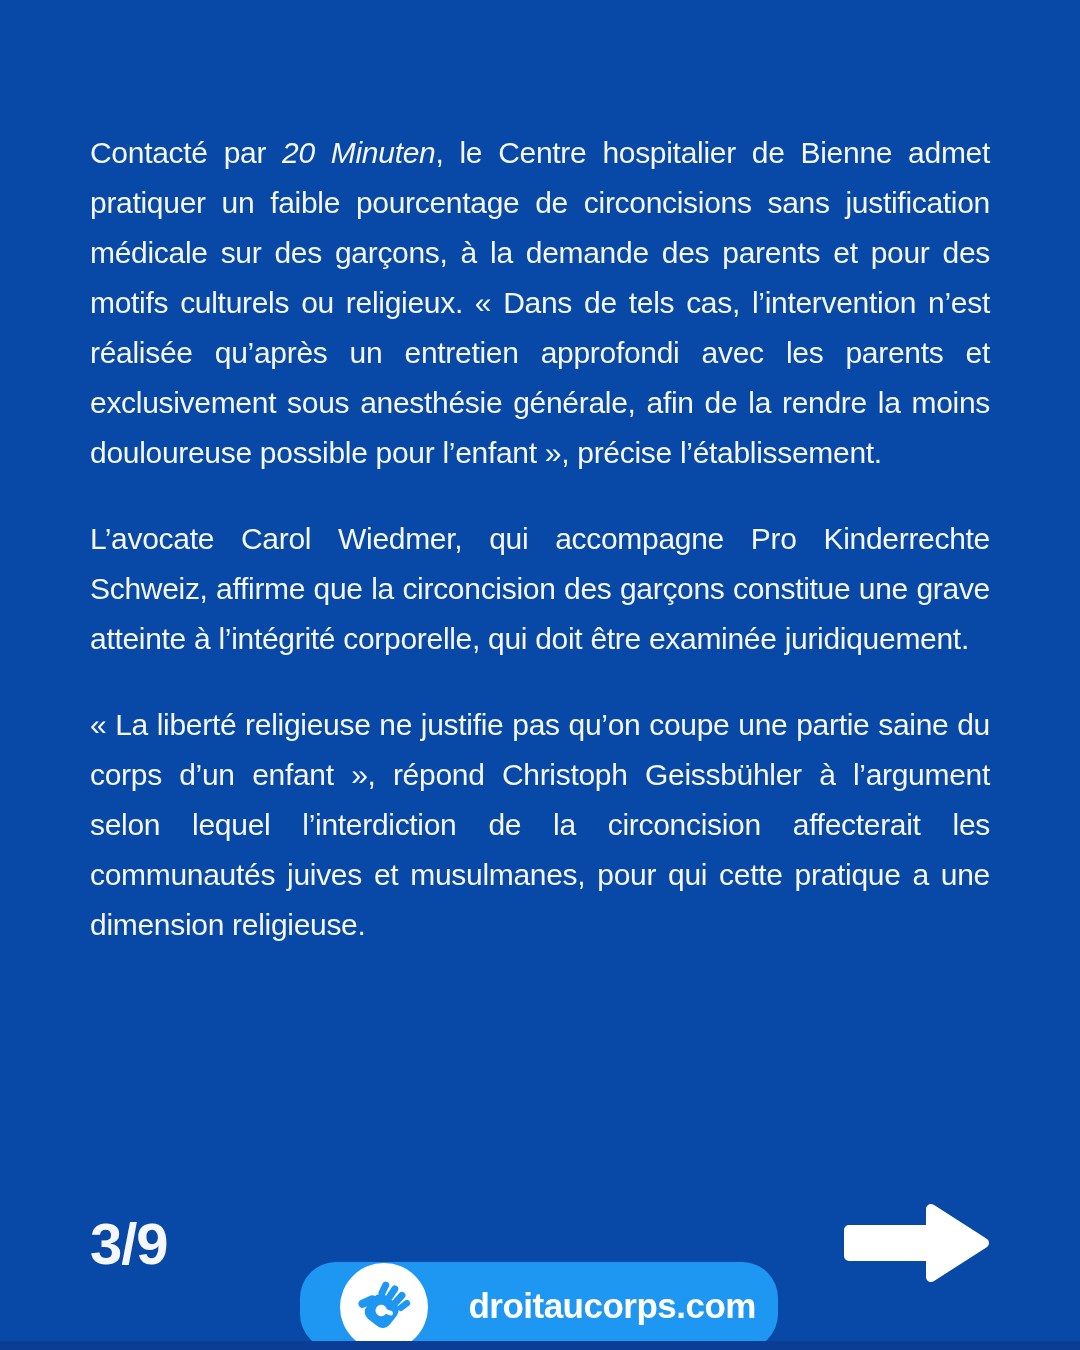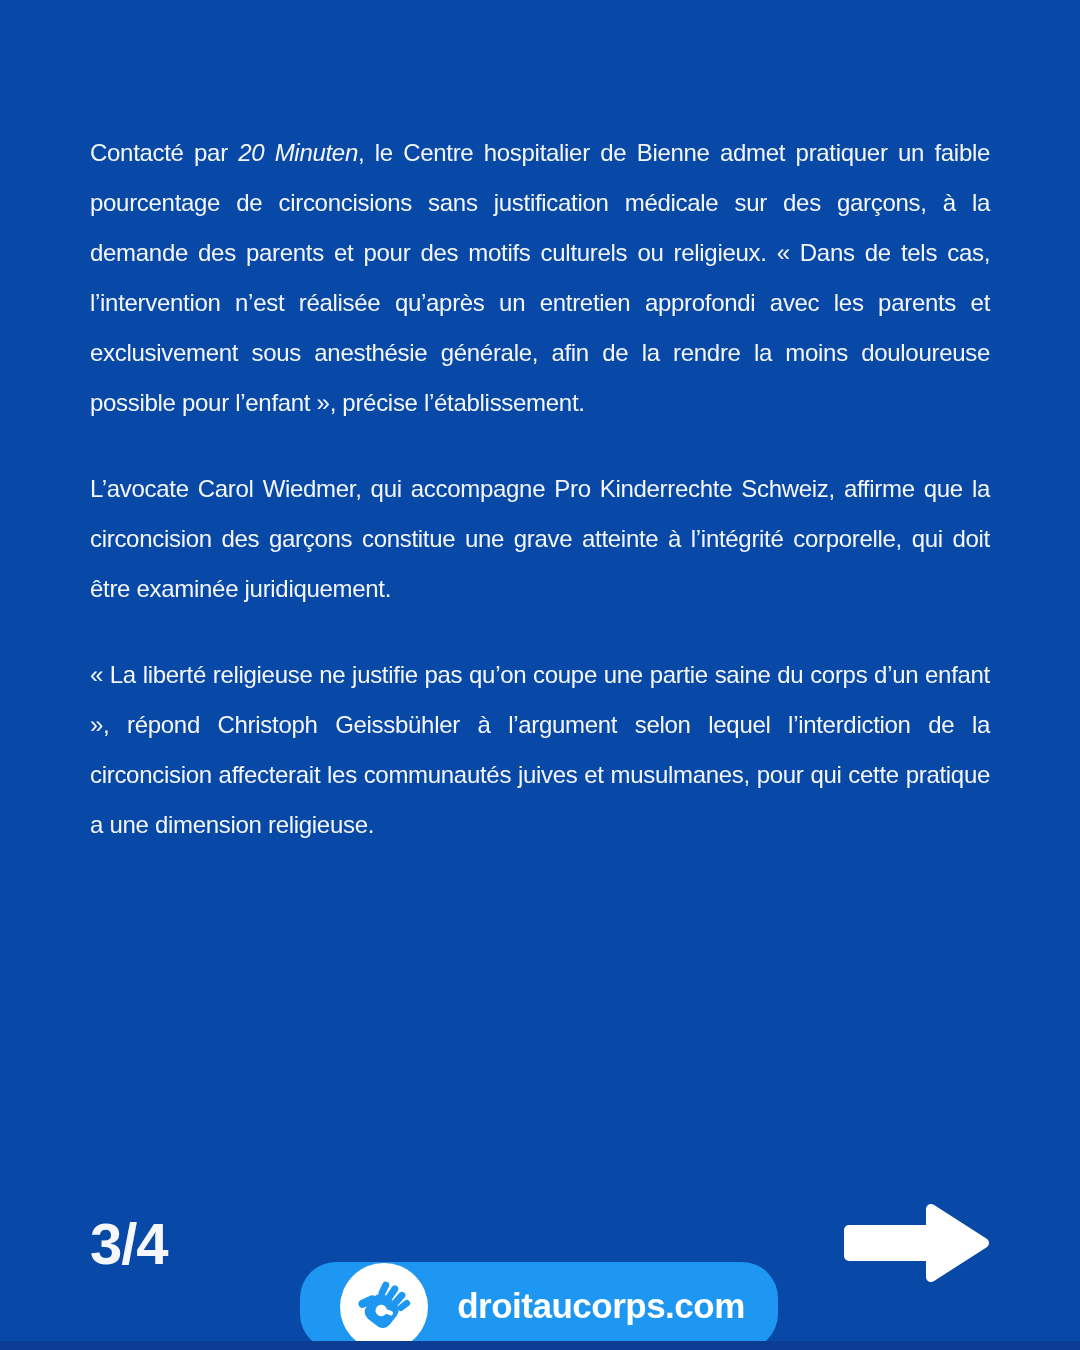--- a/index.html
+++ b/index.html
@@ -19,21 +19,21 @@
   }
   .article {
     position: absolute;
     left: 90px;
     top: 128px;
     width: 900px;
   }
   .article p {
     margin: 0 0 36px 0;
     color: var(--text);
-    font-size: 24px;
+    font-size: 30px;
     line-height: 50px;
     letter-spacing: -0.3px;
     text-align: justify;
     text-justify: inter-word;
   }
   .article p em { font-style: italic; }
   .pagination {
     position: absolute;
     left: 90px;
     top: 1210px;
@@ -70,21 +70,21 @@
     border-radius: 50%;
     background: #FFFFFF;
     display: flex;
     align-items: center;
     justify-content: center;
   }
   .site-url {
     position: absolute;
     left: 146px;
     width: 310px;
-    text-align: center;
+    text-align: right;
     color: #FFFFFF;
     font-size: 35px;
     font-weight: bold;
     letter-spacing: -0.5px;
   }
   .bottom-bar {
     position: absolute;
     left: 0;
     bottom: 0;
     width: 1080px;
@@ -97,21 +97,21 @@
 <body>
 
 <div class="canvas">
 
   <main class="article">
     <p><span>Contacté par </span><em>20 Minuten</em><span>, le Centre hospitalier de Bienne admet pratiquer un faible pourcentage de circoncisions sans justification médicale sur des garçons, à la demande des parents et pour des motifs culturels ou religieux. « Dans de tels cas, l’intervention n’est réalisée qu’après un entretien approfondi avec les parents et exclusivement sous anesthésie générale,  afin de la rendre la moins douloureuse possible pour l’enfant », précise l’établissement.</span></p>
     <p>L’avocate Carol Wiedmer, qui accompagne Pro Kinderrechte Schweiz, affirme que la circoncision des garçons constitue une grave atteinte à l’intégrité corporelle, qui doit être examinée juridiquement.</p>
     <p>« La liberté religieuse ne justifie pas qu’on coupe une partie saine du corps d’un enfant », répond Christoph Geissbühler à l’argument selon lequel l’interdiction de la circoncision affecterait les communautés juives et musulmanes, pour qui cette pratique a une dimension religieuse.</p>
   </main>
 
-  <div class="pagination">3/4</div>
+  <div class="pagination">3/9</div>
 
   <div class="next-arrow">
     <svg width="148" height="84" viewBox="0 0 148 84" xmlns="http://www.w3.org/2000/svg">
       <path d="M 6 29 H 88 V 8 L 141 42 L 88 76 V 55 H 6 Z" fill="#FFFFFF" stroke="#FFFFFF" stroke-width="10" stroke-linejoin="round" stroke-linecap="round"></path>
     </svg>
   </div>
 
   <div class="banner">
     <div class="logo-circle">
       <svg width="64" height="64" viewBox="0 0 100 100" xmlns="http://www.w3.org/2000/svg">

